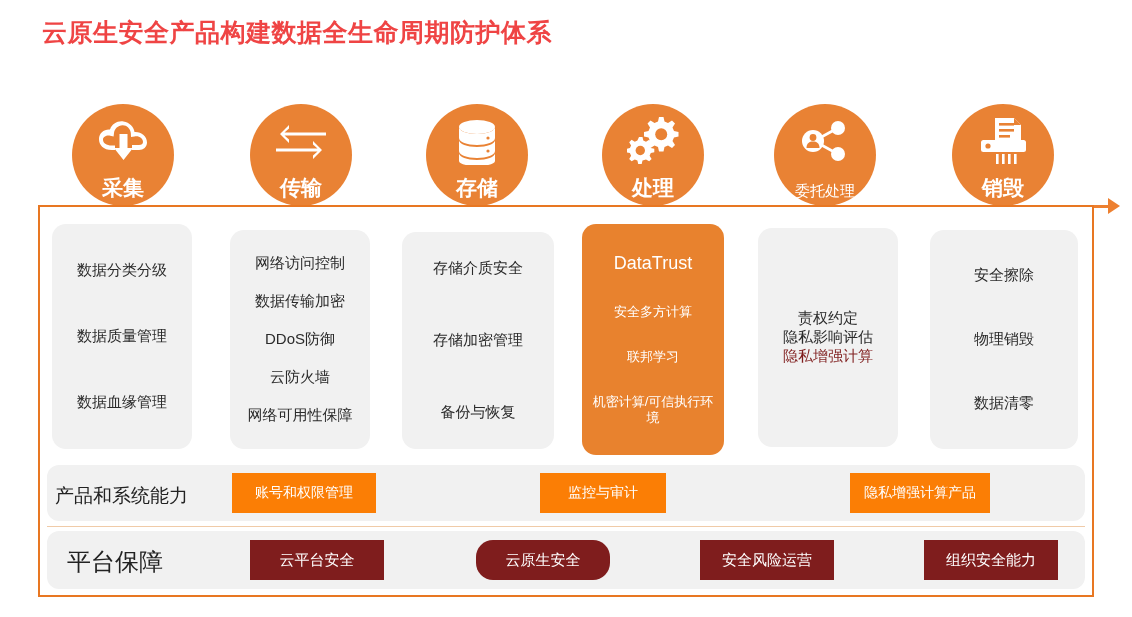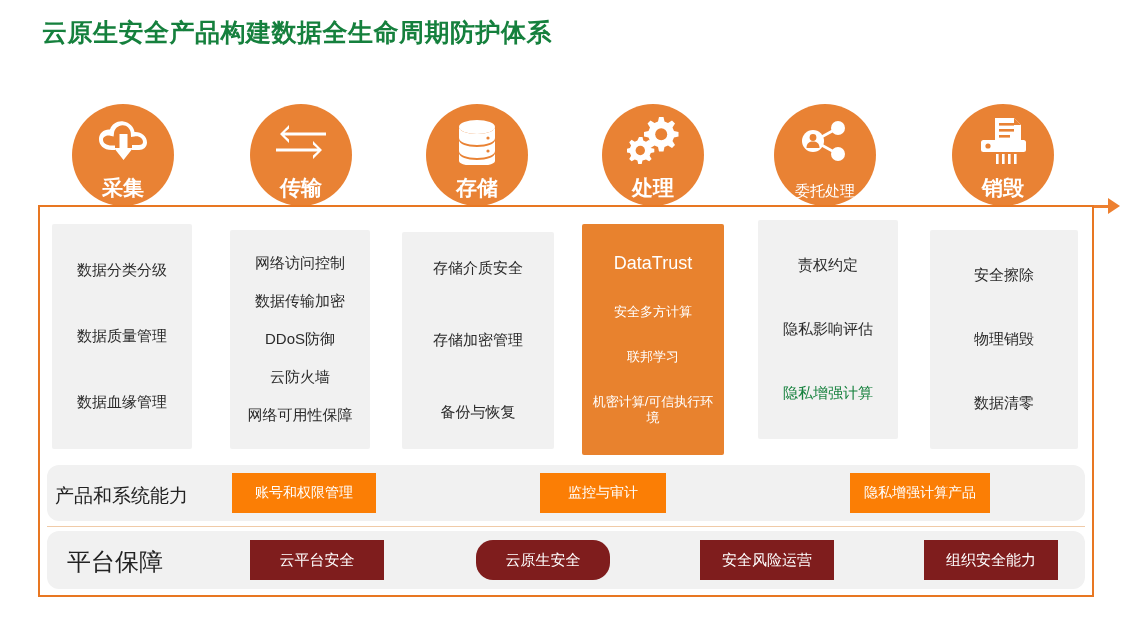--- a/index.html
+++ b/index.html
@@ -7,21 +7,21 @@
     width: 1132px; height: 617px;
     background: #ffffff;
     font-family: "Liberation Sans", "DejaVu Sans", sans-serif;
     overflow: hidden;
   }
   #root { position: relative; width: 1132px; height: 617px; }
 
   
   .title {
     position: absolute; left: 42px; top: 16px;
-    font-size: 25px; font-weight: bold; color: #15803d;
+    font-size: 25px; font-weight: bold; color: #ef4444;
     letter-spacing: 0.5px; white-space: nowrap;
   }
 
   
   .stage-row { position: absolute; left: 0; top: 74px; width: 1132px; height: 116px; }
   .connector {
     position: absolute; top: 131px; height: 3px; background: #ED8030;
   }
   .arrow-head {
     position: absolute; top: 124px; width: 0; height: 0;
@@ -52,32 +52,32 @@
     position: absolute; left: 38px; top: 205px;
     width: 1056px; height: 392px;
     border: 2px solid #E87722;
     background: #ffffff;
   }
 
   
   .cards { position: absolute; left: 0; top: 0; width: 1052px; height: 248px; }
   .card {
     position: absolute;
-    background: #F1F1F1; border-radius: 2px;
+    background: #F1F1F1; border-radius: 14px;
     display: flex; flex-direction: column;
     align-items: center; justify-content: space-around;
     padding: 14px 6px;
   }
   .card.accent { background: #E8822E; }
   .card .ci {
     font-size: 15px; color: #2b2b2b; text-align: center;
     line-height: 1.25; width: 100%;
   }
   .card.accent .ci { color: #ffffff; }
-  .card .ci.hl { color: #15803d; }
+  .card .ci.hl { color: #7f1d1d; }
   .card .ci.head { font-size: 18px; }
   .card .ci.tiny { font-size: 13px; }
 
   
   .band {
     position: absolute; background: #F1F1F1; border-radius: 12px;
   }
   .band-label {
     position: absolute; color: #222222; white-space: nowrap;
   }
@@ -221,21 +221,21 @@
         <span class="ci">备份与恢复</span>
       </div>
 
       <div class="card accent" style="left:542px;top:17px;width:142px;height:231px;">
         <span class="ci head">DataTrust</span>
         <span class="ci tiny">安全多方计算</span>
         <span class="ci tiny">联邦学习</span>
         <span class="ci tiny">机密计算/可信执行环境</span>
       </div>
 
-      <div class="card" style="left:718px;top:13px;width:140px;height:219px;">
+      <div class="card" style="left:718px;top:21px;width:140px;height:219px;justify-content:center;">
         <span class="ci">责权约定</span>
         <span class="ci">隐私影响评估</span>
         <span class="ci hl">隐私增强计算</span>
       </div>
 
       <div class="card" style="left:890px;top:23px;width:148px;height:219px;">
         <span class="ci">安全擦除</span>
         <span class="ci">物理销毁</span>
         <span class="ci">数据清零</span>
       </div>

